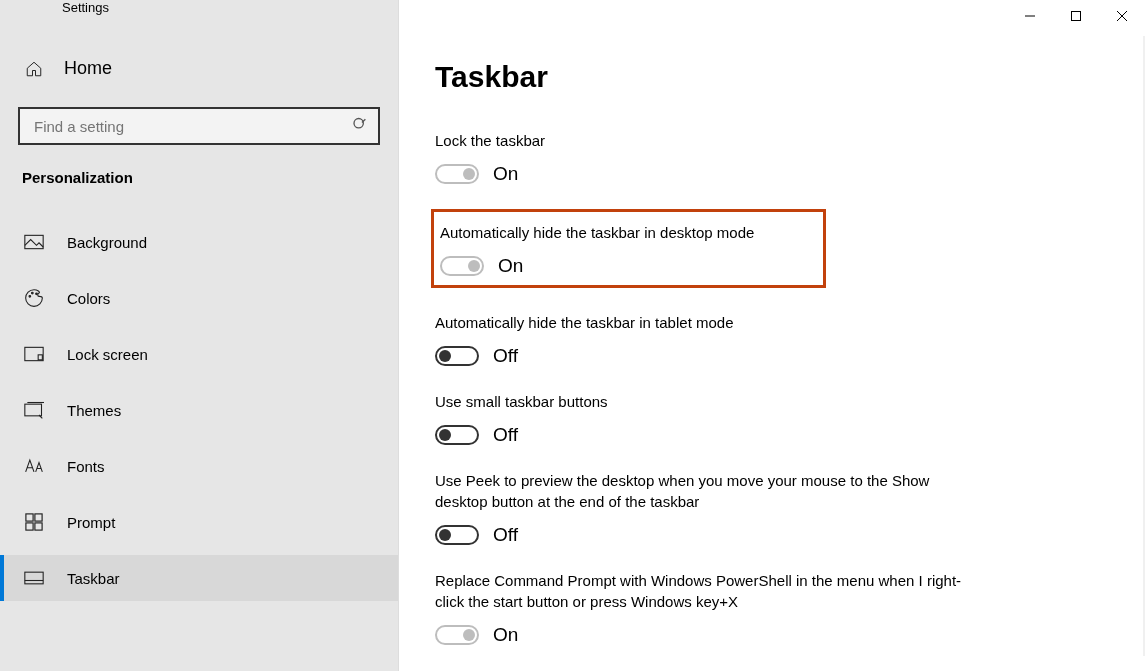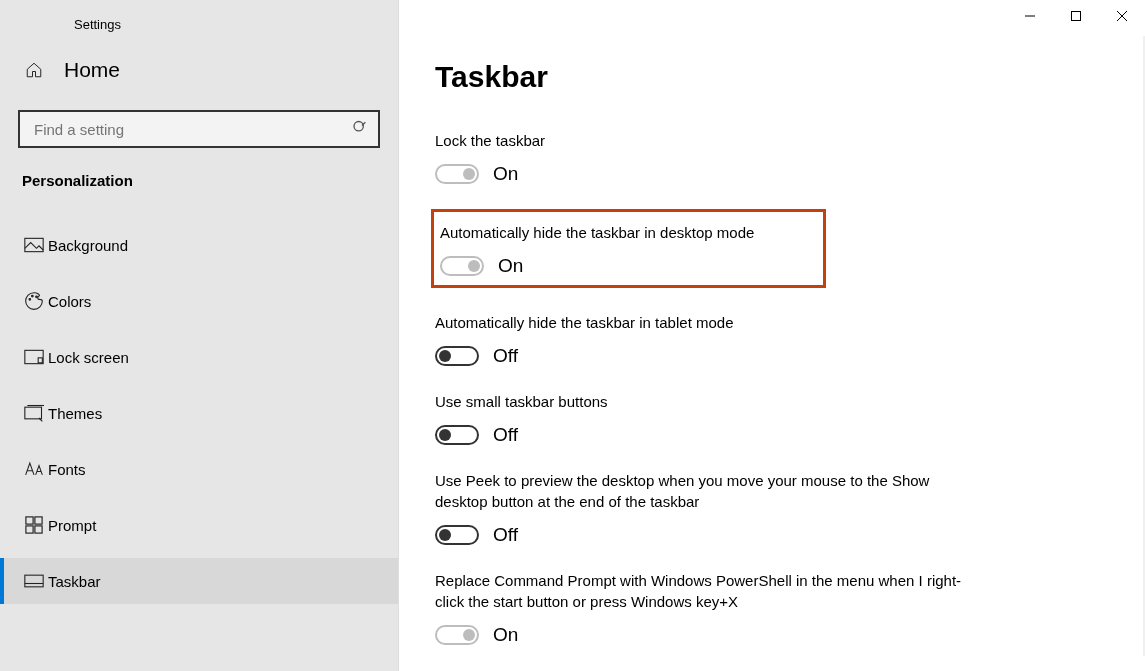--- a/index.html
+++ b/index.html
@@ -11,24 +11,24 @@
     width: 1145px;
     height: 671px;
     overflow: hidden;
     position: relative;
   }
   .window { display: flex; width: 100%; height: 100%; }
 
   
   .titlebar {
     position: absolute;
-    top: 0; left: 12px; right: 0;
+    top: 0; left: 0; right: 0;
     height: 32px;
     display: flex;
-    align-items: flex-end;
+    align-items: flex-start;
     z-index: 10;
     padding-left: 48px;
   }
   .titlebar .title {
     padding-left: 14px;
     font-size: 13px;
     color: #000;
   }
   .win-controls {
     position: absolute;
@@ -52,21 +52,21 @@
     position: relative;
     overflow: hidden;
   }
   .home-row {
     display: flex;
     align-items: center;
     gap: 20px;
     padding: 10px 0 10px 24px;
     margin-bottom: 18px;
   }
-  .home-row .label { font-size: 21px; }
+  .home-row .label { font-size: 18px; }
   .icon { width: 20px; display: inline-flex; justify-content: center; }
   .home-icon svg, .nav-icon svg { stroke: #222; stroke-width: 1.3; fill: none; }
 
   .search-wrap {
     margin: 0 18px 24px 18px;
     position: relative;
   }
   .search-input {
     width: 100%;
     height: 38px;
@@ -87,21 +87,21 @@
     font-size: 15px;
     font-weight: 600;
   }
   .nav {
     display: flex; flex-direction: column;
     padding-top: 6px;
   }
   .nav-item {
     display: flex;
     align-items: center;
-    gap: 4px;
+    gap: 23px;
     height: 46px;
     padding-left: 24px;
     margin: 5px 0;
     font-size: 15px;
     position: relative;
   }
   .nav-item.active {
     background: #d8d8d8;
   }
   .nav-item.active::before {

